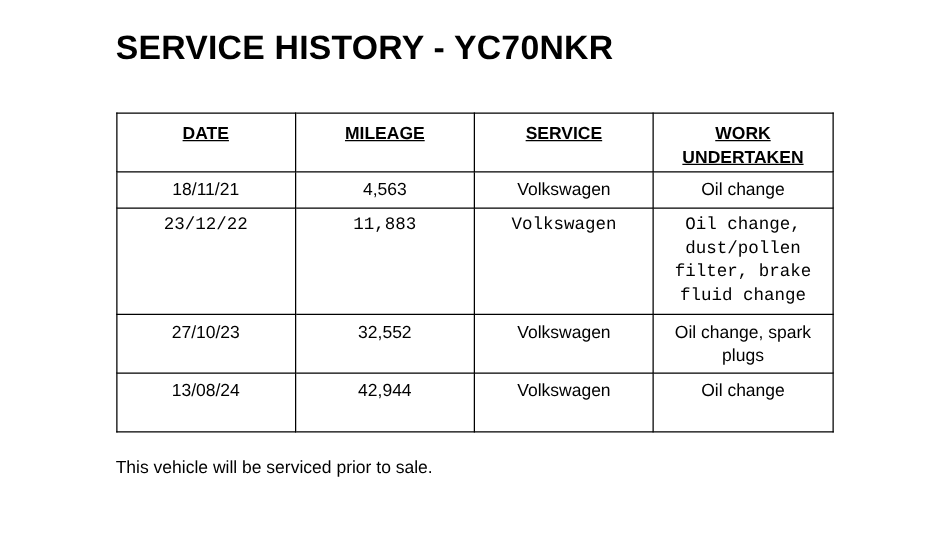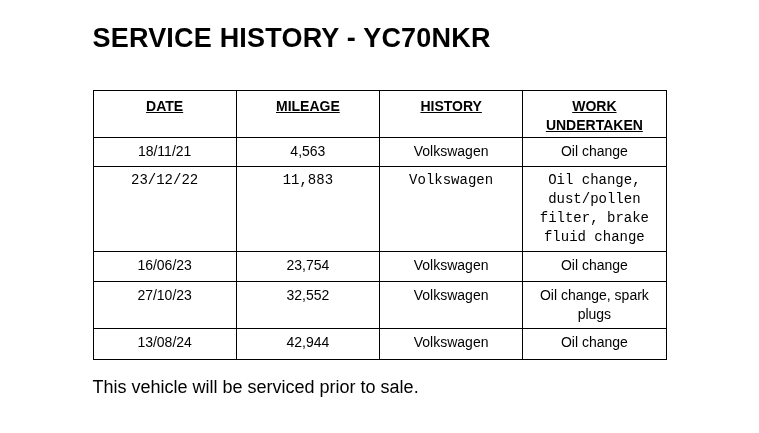--- a/index.html
+++ b/index.html
@@ -52,59 +52,53 @@
   }
   thead tr          { height: 47px; }
   tbody tr:nth-child(1) { height: 29px; }
   tbody tr:nth-child(2) { height: 64px; font-family: Liberation Mono, monospace; }
   tbody tr:nth-child(3) { height: 30px; }
   tbody tr:nth-child(4) { height: 47px; }
   tbody tr:nth-child(5) { height: 31px; }
   tbody tr:nth-child(6) { height: 31px; }
   .footer-note {
     margin-top: 19px;
-    font-size: 18px;
+    font-size: 14px;
     line-height: 17px;
     text-align: left;
   }
 </style>
 </head>
 <body>
 
 <div class="container">
 
   <div class="title">SERVICE HISTORY - YC70NKR</div>
 
   <table class="service-table">
     <thead>
       <tr>
         <th>DATE</th>
         <th>MILEAGE</th>
-        <th>HISTORY</th>
+        <th>SERVICE</th>
         <th>WORK UNDERTAKEN</th>
       </tr>
     </thead>
     <tbody>
       <tr>
         <td>18/11/21</td>
         <td>4,563</td>
         <td>Volkswagen</td>
         <td>Oil change</td>
       </tr>
       <tr>
         <td>23/12/22</td>
         <td>11,883</td>
         <td>Volkswagen</td>
         <td>Oil change, dust/pollen filter, brake fluid change</td>
-      </tr>
-      <tr>
-        <td>16/06/23</td>
-        <td>23,754</td>
-        <td>Volkswagen</td>
-        <td>Oil change</td>
       </tr>
       <tr>
         <td>27/10/23</td>
         <td>32,552</td>
         <td>Volkswagen</td>
         <td>Oil change, spark plugs</td>
       </tr>
       <tr>
         <td>13/08/24</td>
         <td>42,944</td>

